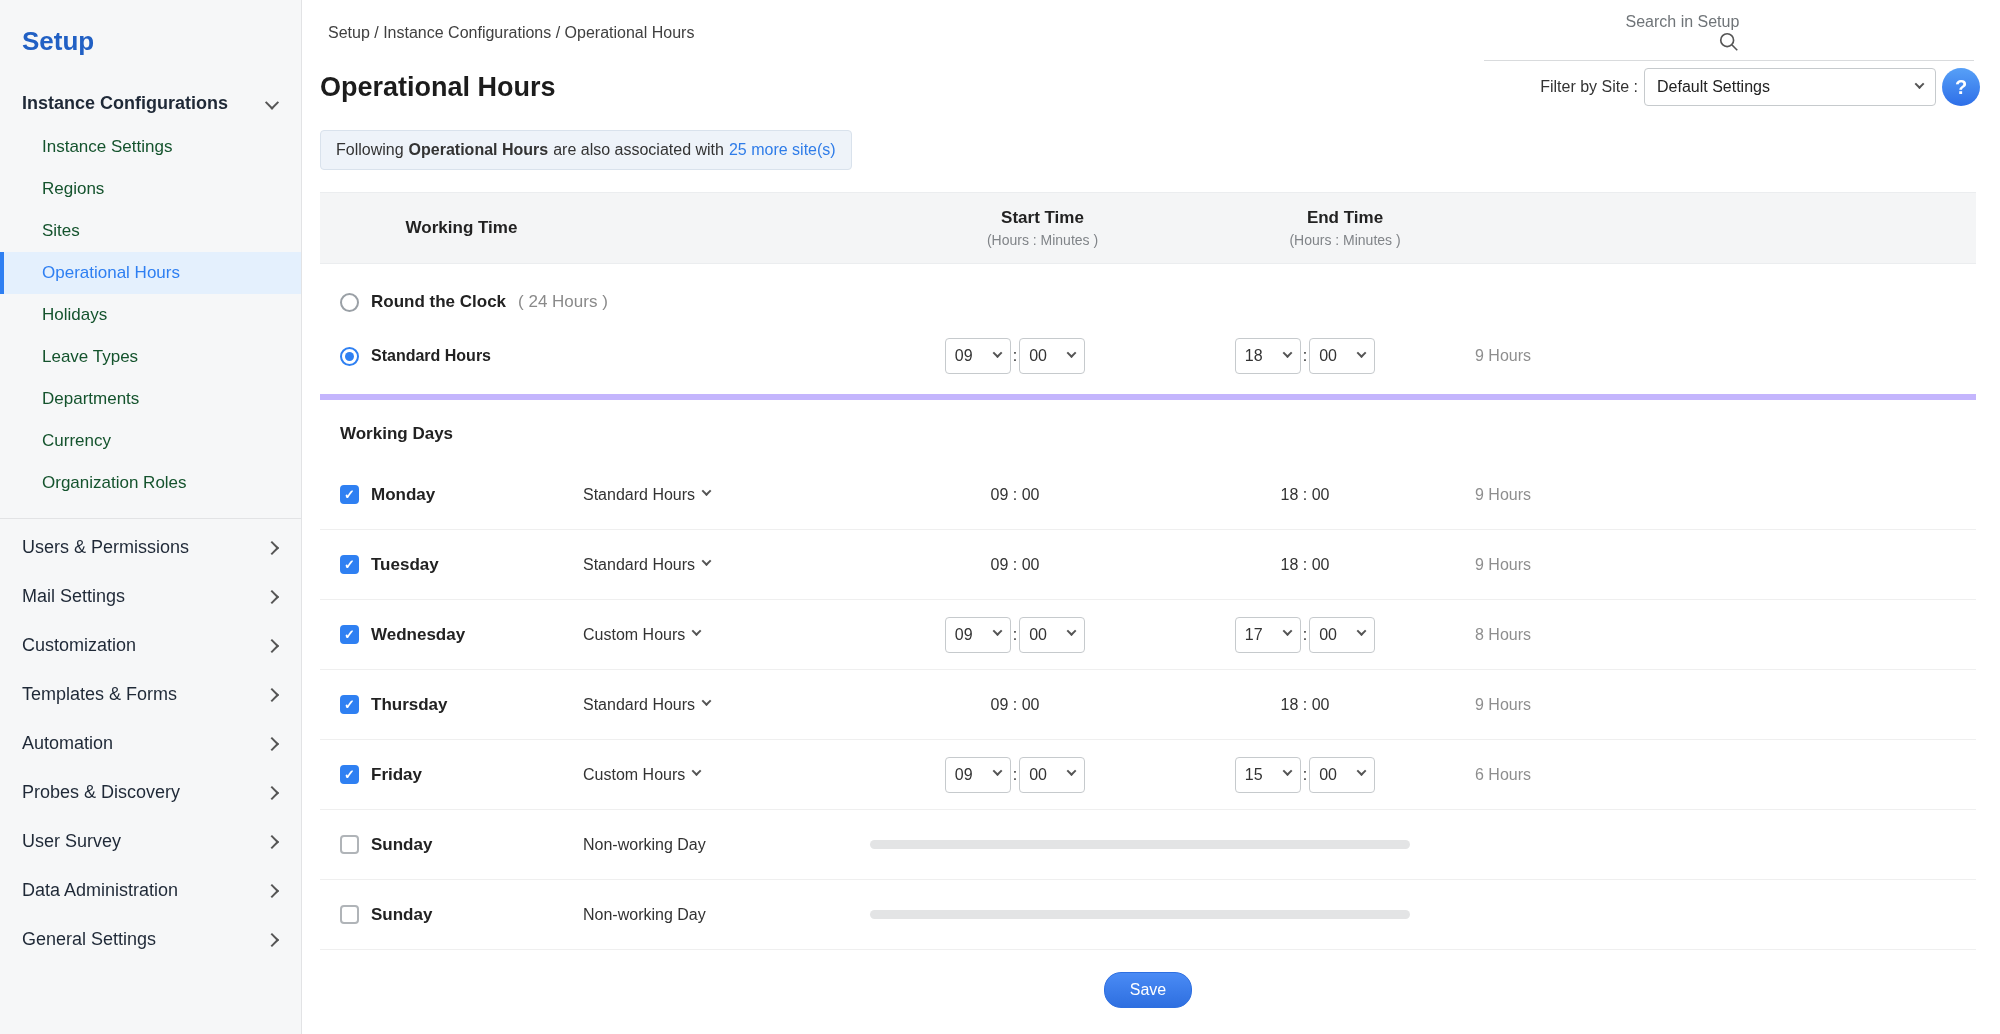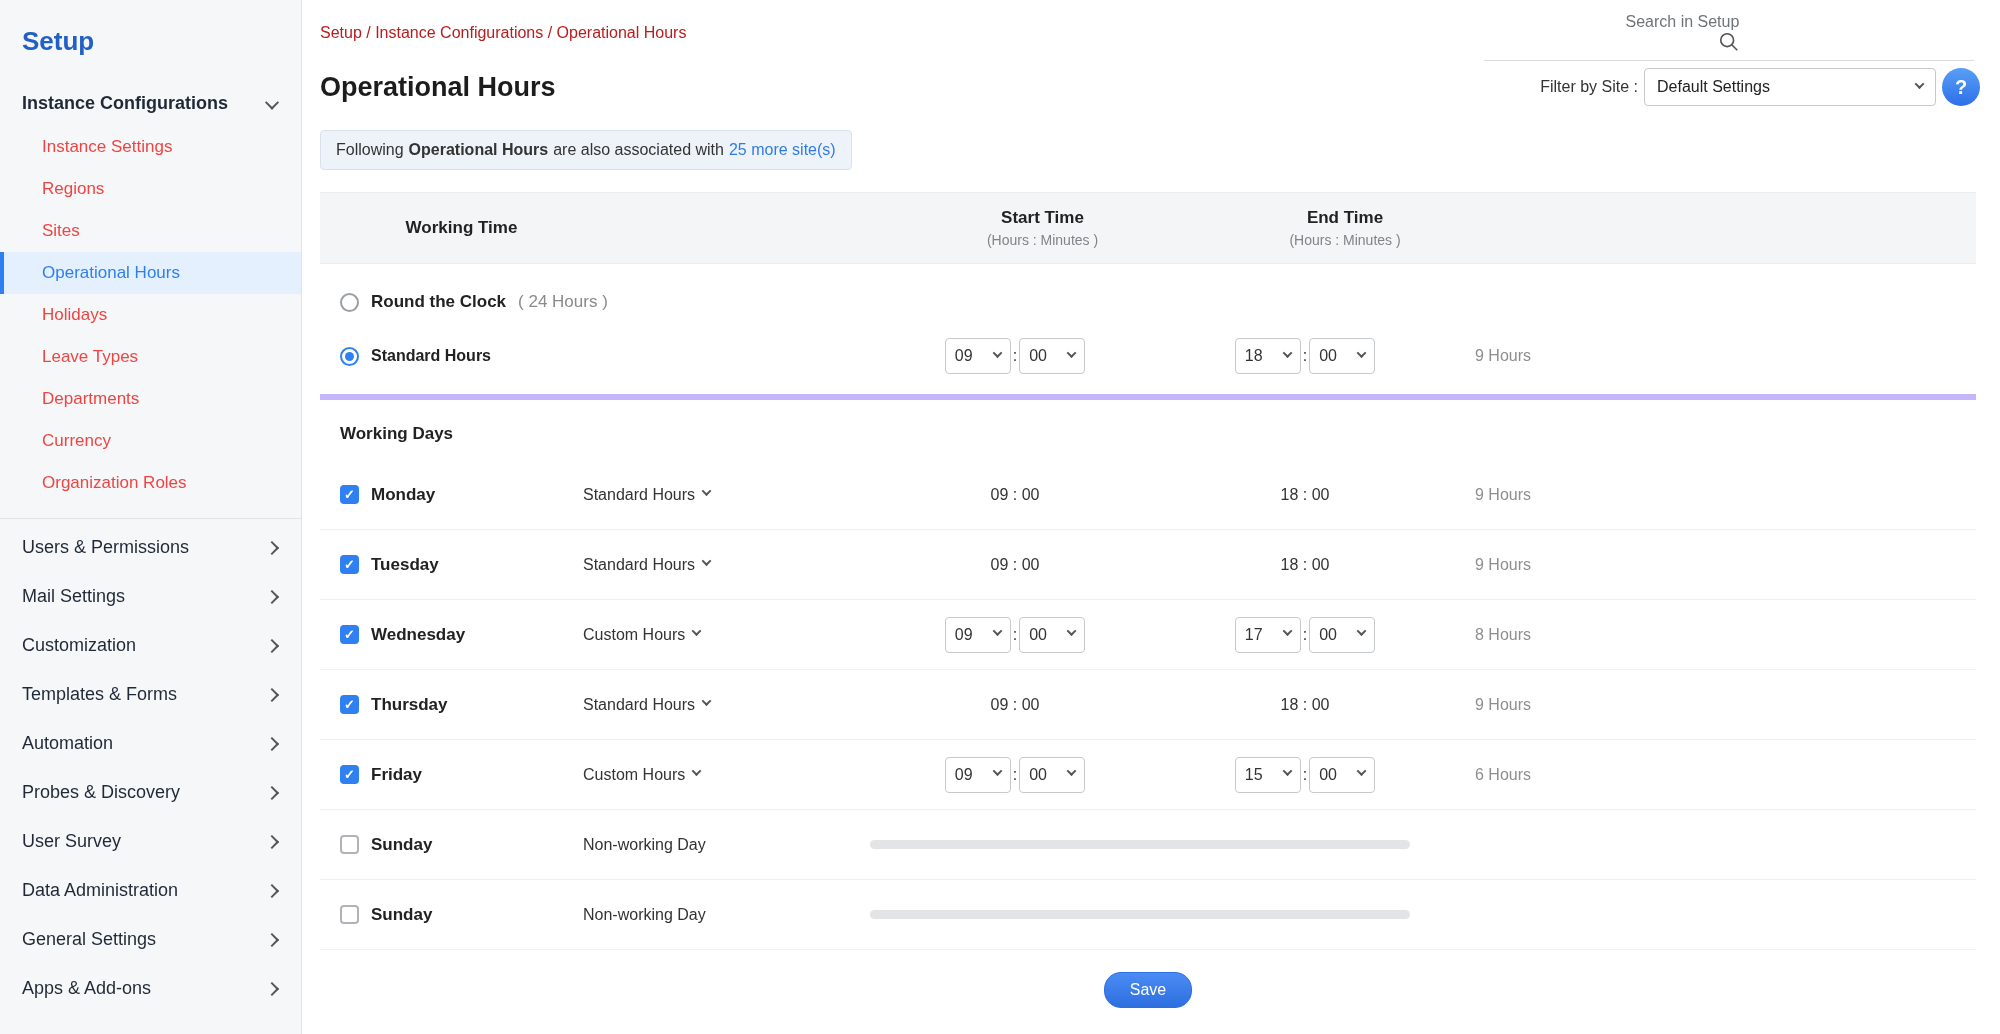--- a/index.html
+++ b/index.html
@@ -5,34 +5,34 @@
   * { box-sizing: border-box; margin: 0; padding: 0; }
   html,body { width: 2000px; height: 1034px; overflow: hidden; }
   body { font-family: "Liberation Sans", sans-serif; background: #fff; color: #222; }
   .app { display: flex; width: 2000px; height: 1034px; overflow: hidden; }
 
   
   .sidebar { width: 302px; flex-shrink: 0; background: #f6f7f8; border-right: 1px solid #e2e3e5; overflow: hidden; }
   .sidebar-title { padding: 26px 22px 24px; font-size: 26px; font-weight: 700; color: #2160c4; }
   .section-header { display: flex; justify-content: space-between; align-items: center; padding: 12px 24px 12px 22px; font-size: 18px; font-weight: 700; color: #1f2937; cursor: pointer; }
   .subitems { padding-bottom: 8px; }
-  .subitem { padding: 11px 20px 11px 38px; font-size: 17px; color: #ef4444; cursor: pointer; border-left: 4px solid transparent; }
+  .subitem { padding: 11px 20px 11px 38px; font-size: 17px; color: #14532d; cursor: pointer; border-left: 4px solid transparent; }
   .subitem.active { background: #e4f0fd; color: #2e7ff2; border-left-color: #2e7ff2; }
   .divider { height: 1px; background: #e2e3e5; margin: 6px 0 4px; }
   .collapsed-item { display: flex; justify-content: space-between; align-items: center; padding: 14px 24px 14px 22px; font-size: 18px; color: #1f2937; cursor: pointer; }
 
   
   .chev { display: inline-block; width: 10px; height: 10px; border-right: 2px solid #555; border-bottom: 2px solid #555; transform: rotate(45deg) translate(-1px,-1px); }
   .chev.right { transform: rotate(-45deg); }
   .chev.sm { width: 7px; height: 7px; margin-top: -4px; }
 
   
   .main { flex: 1; display: flex; flex-direction: column; min-width: 0; }
   .topbar { display: flex; justify-content: space-between; align-items: center; height: 60px; padding: 6px 26px 0 18px; }
-  .breadcrumb { font-size: 16px; color: #b91c1c; }
+  .breadcrumb { font-size: 16px; color: #404040; margin-left: 8px; }
   .search { display: flex; align-items: center; width: 490px; border-bottom: 1px solid #d9dbdd; padding: 7px 6px; flex-direction: column; }
   .search-input { flex: 1; border: none; outline: none; background: transparent; font-size: 16px; color: #333; font-family: "Liberation Sans", sans-serif; }
   .search-input::placeholder { color: #6f7478; }
 
   .title-row { display: flex; justify-content: space-between; align-items: center; height: 54px; padding: 0 20px 0 18px; }
   .page-title { font-size: 27px; font-weight: 600; color: #1c1c1c; }
   .title-right { display: flex; align-items: center; gap: 6px; }
   .filter-label { font-size: 16px; color: #333; }
   .filter-select { width: 292px; height: 38px; border: 1px solid #c6cacd; border-radius: 4px; background: #fff; display: flex; align-items: center; justify-content: space-between; padding: 0 12px; font-size: 16px; color: #222; cursor: pointer; }
   .help-btn { width: 38px; height: 38px; border-radius: 50%; background: linear-gradient(#57a0f7, #2e6fe8); color: #fff; font-size: 20px; font-weight: 700; display: flex; align-items: center; justify-content: center; cursor: pointer; }
@@ -139,24 +139,20 @@
     <div class="collapsed-item">
       <span>User Survey</span>
       <span class="chev right"></span>
     </div>
     <div class="collapsed-item">
       <span>Data Administration</span>
       <span class="chev right"></span>
     </div>
     <div class="collapsed-item">
       <span>General Settings</span>
-      <span class="chev right"></span>
-    </div>
-    <div class="collapsed-item">
-      <span>Apps &amp; Add-ons</span>
       <span class="chev right"></span>
     </div>
   </aside>
 
   <main class="main">
 
     <div class="topbar">
       <div class="breadcrumb">Setup / Instance Configurations / Operational Hours</div>
       <div class="search">
         <input class="search-input" placeholder="Search in Setup" style="">

